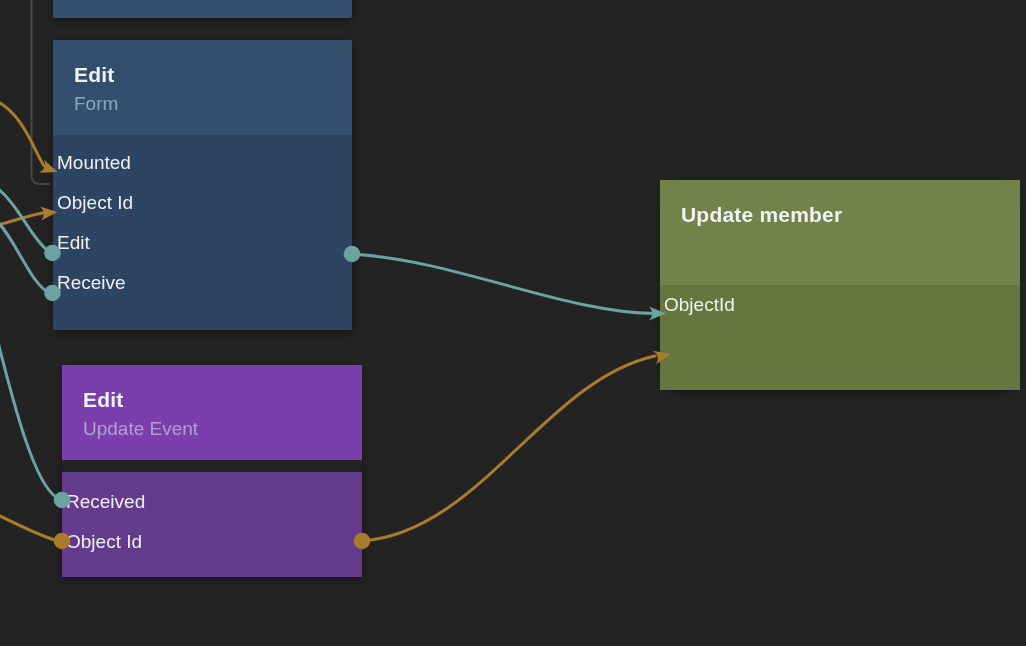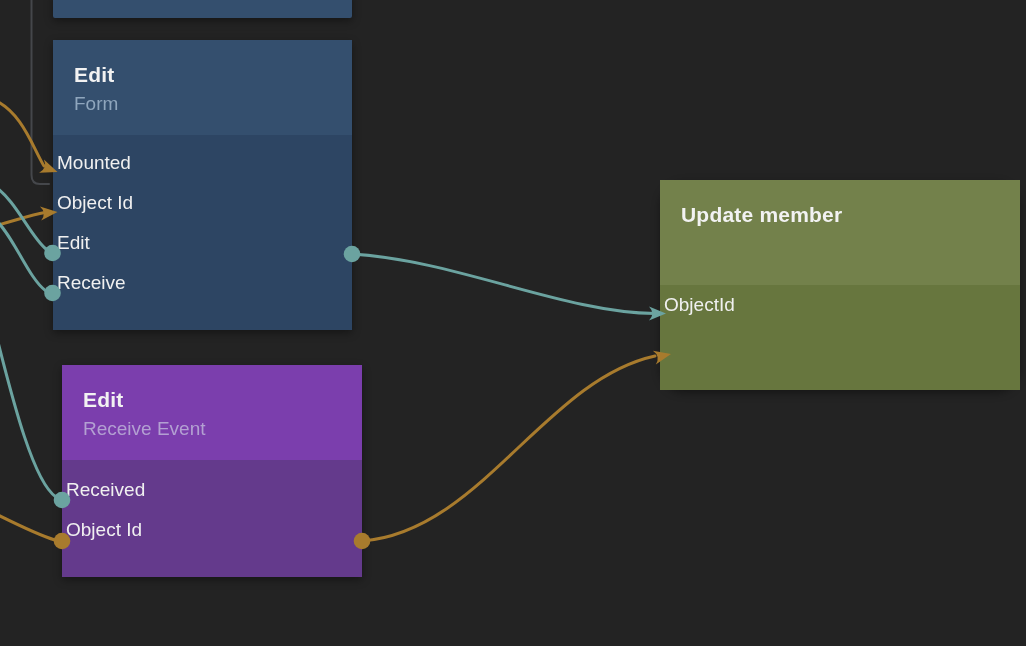--- a/index.html
+++ b/index.html
@@ -39,21 +39,21 @@
 
   
   .node-form{left:53px;top:40px;width:299px;height:290px;}
   .node-form .node-header{height:95px;background:var(--blue-header);}
   .node-form .node-body{background:var(--blue-body);padding-top:17px;}
   .node-form .node-subtitle{color:var(--subtitle-blue);}
 
   
   .node-receive{left:62px;top:365px;width:300px;height:212px;}
   .node-receive .node-header{height:95px;background:var(--purple-header);}
-  .node-receive .node-body{background:var(--purple-body);padding-top:19px;}
+  .node-receive .node-body{background:var(--purple-body);padding-top:19px;margin-top:12px;}
   .node-receive .node-subtitle{color:var(--subtitle-purple);}
 
   
   .node-update{left:660px;top:180px;width:360px;height:210px;border-radius:25px;}
   .node-update .node-header{height:105px;background:var(--olive-header);}
   .node-update .node-body{background:var(--olive-body);padding-top:9px;}
   .node-update .node-subtitle{color:var(--subtitle-olive);}
 
   .wires{position:absolute;left:0;top:0;width:1026px;height:646px;z-index:5;}
   .wire{fill:none;stroke-width:3;stroke-linecap:round;}
@@ -89,21 +89,21 @@
       </div>
       <div class="port">
         <span>Receive</span>
       </div>
     </div>
   </div>
 
   <div class="node node-receive">
     <div class="node-header">
       <div class="node-title">Edit</div>
-      <div class="node-subtitle">Receive Event</div>
+      <div class="node-subtitle">Update Event</div>
     </div>
     <div class="node-body">
       <div class="port">
         <span>Received</span>
       </div>
       <div class="port">
         <span>Object Id</span>
       </div>
     </div>
   </div>

